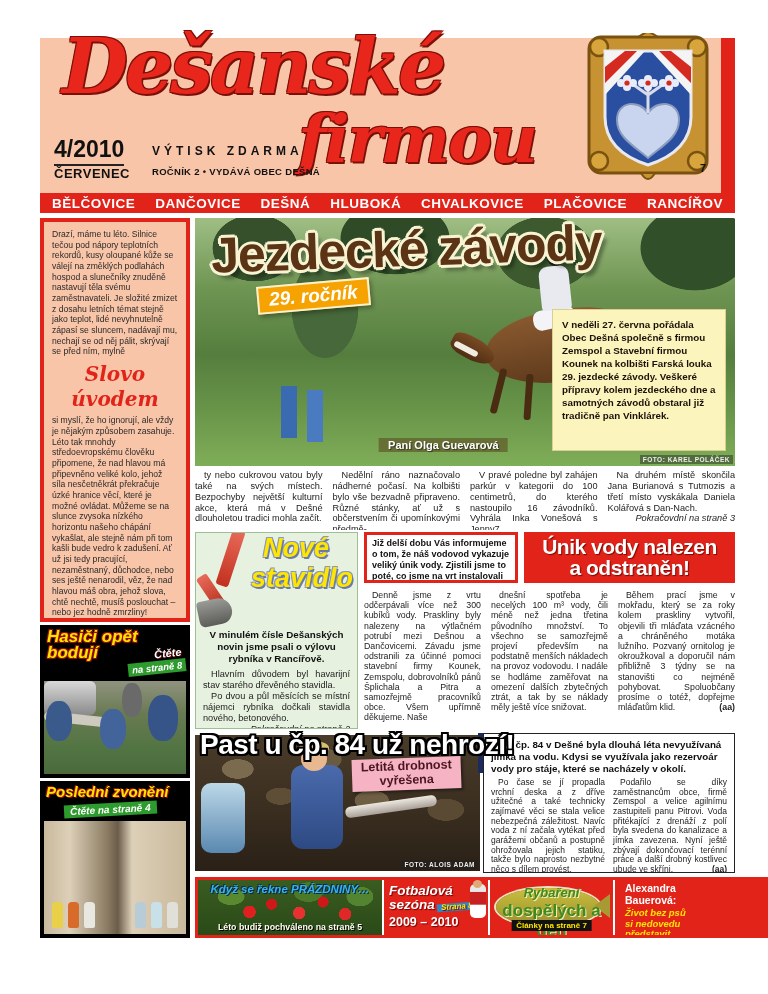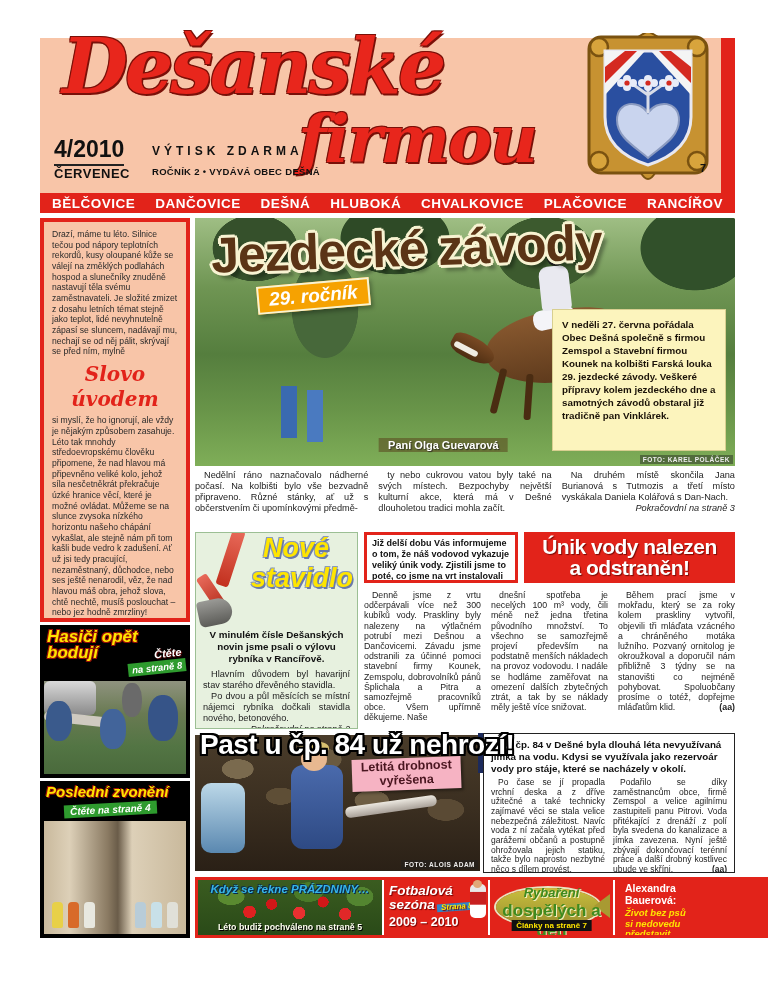--- a/index.html
+++ b/index.html
@@ -321,24 +321,27 @@
     <div class="rider-helmet"></div>
     <div class="hero-headline">Jezdecké závody</div>
     <div class="badge29">29. ročník</div>
     <div class="leadbox">V neděli 27. června pořádala Obec Dešná společně s firmou Zemspol a Stavební firmou Kounek na kolbišti Farská louka 29. jezdecké závody. Veškeré přípravy kolem jezdeckého dne a samotných závodů obstaral již tradičně pan Vinklárek.</div>
     <div class="hero-caption">Paní Olga Guevarová</div>
     <div class="photo-credit">FOTO: KAREL POLÁČEK</div>
   </div>
 
   <div class="abs cols main-cols">
     <div class="col">
+        <p>ty nebo cukrovou vatou byly také na svých místech. Bezpochyby největší kulturní akce, která má v Dešné dlouholetou tradici mohla začít.</p>
+      </div>
+    <div class="col">
         <p>Nedělní ráno naznačovalo nádherné počasí. Na kolbišti bylo vše bezvadně připraveno. Různé stánky, ať už s občerstvením či upomínkovými předmě-</p>
       </div>
     <div class="col">
-        <p>ty nebo cukrovou vatou byly také na svých místech. Bezpochyby největší kulturní akce, která má v Dešné dlouholetou tradici mohla začít.</p>
+        <p>V pravé poledne byl zahájen parkúr v kategorii do 100 centimetrů, do kterého nastoupilo 16 závodníků. Vyhrála Inka Vonešová s Jenny7.</p>
       </div>
     <div class="col">
       <p>Na druhém místě skončila Jana Burianová s Tutmozis a třetí místo vyskákala Daniela Kolářová s Dan-Nach.</p>
       <p class="contin">Pokračovdní na straně 3</p>
     </div>
   </div>
 
   <div class="abs stavidlo">
     <div class="digger-arm"></div>
     <div class="digger-arm2"></div>

